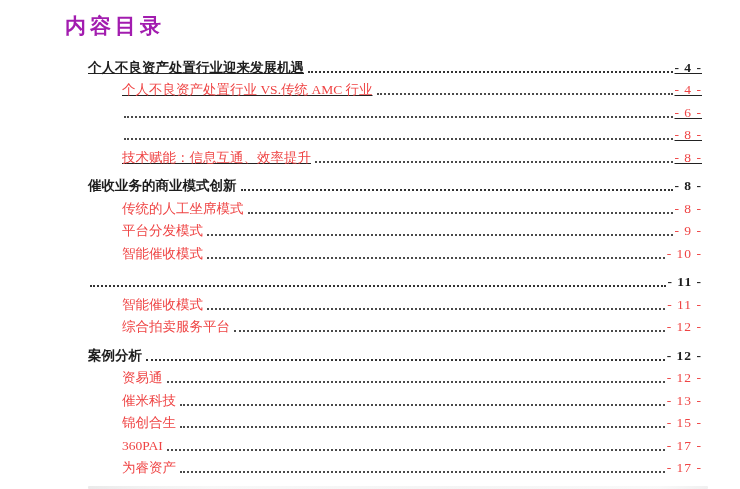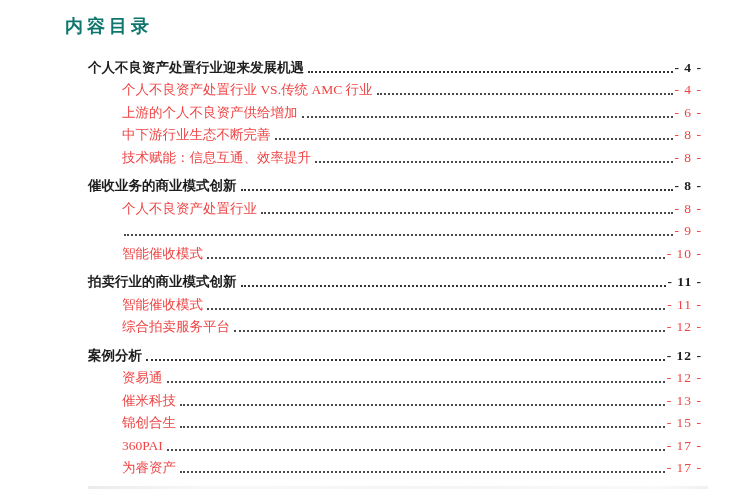--- a/index.html
+++ b/index.html
@@ -15,36 +15,37 @@
     color: #222222;
     position: relative;
   }
   .page {
     position: absolute;
     left: 65px;
     top: 14px;
     width: 637px;
   }
   .doc-title {
-    font-size: 18px;
+    font-size: 21px;
     font-weight: bold;
     letter-spacing: 4px;
-    color: #0f766e;
+    color: #a21caf;
     margin: 0 0 0 0;
     height: 26px;
     line-height: 24px;
   }
   .toc {
     margin-top: 14px;
   }
   .toc-section {
     margin-top: 6px;
   }
   .toc-section:first-child {
     margin-top: 0;
+    text-decoration: underline;
   }
   .toc-row {
     display: flex;
     align-items: flex-end;
     height: 22.5px;
     font-size: 13.5px;
     line-height: 17px;
     cursor: default;
   }
   .toc-row.level1 {
@@ -102,59 +103,57 @@
           <span class="toc-label">个人不良资产处置行业迎来发展机遇</span>
           <span class="toc-leader"></span>
           <span class="toc-page">- 4 -</span>
         </div>
         <div class="toc-row level2">
           <span class="toc-label">个人不良资产处置行业 VS.传统 AMC 行业</span>
           <span class="toc-leader"></span>
           <span class="toc-page">- 4 -</span>
         </div>
         <div class="toc-row level2">
-          <span class="toc-label">上游的个人不良资产供给增加</span>
           <span class="toc-leader"></span>
           <span class="toc-page">- 6 -</span>
         </div>
         <div class="toc-row level2">
-          <span class="toc-label">中下游行业生态不断完善</span>
           <span class="toc-leader"></span>
           <span class="toc-page">- 8 -</span>
         </div>
         <div class="toc-row level2">
           <span class="toc-label">技术赋能：信息互通、效率提升</span>
           <span class="toc-leader"></span>
           <span class="toc-page">- 8 -</span>
         </div>
       </div>
       <div class="toc-section">
         <div class="toc-row level1">
           <span class="toc-label">催收业务的商业模式创新</span>
           <span class="toc-leader"></span>
           <span class="toc-page">- 8 -</span>
         </div>
         <div class="toc-row level2">
-          <span class="toc-label">个人不良资产处置行业</span>
-          <span class="toc-leader"></span>
-          <span class="toc-page">- 8 -</span>
-        </div>
-        <div class="toc-row level2">
+          <span class="toc-label">传统的人工坐席模式</span>
+          <span class="toc-leader"></span>
+          <span class="toc-page">- 8 -</span>
+        </div>
+        <div class="toc-row level2">
+          <span class="toc-label">平台分发模式</span>
           <span class="toc-leader"></span>
           <span class="toc-page">- 9 -</span>
         </div>
         <div class="toc-row level2">
           <span class="toc-label">智能催收模式</span>
           <span class="toc-leader"></span>
           <span class="toc-page">- 10 -</span>
         </div>
       </div>
       <div class="toc-section">
         <div class="toc-row level1">
-          <span class="toc-label">拍卖行业的商业模式创新</span>
           <span class="toc-leader"></span>
           <span class="toc-page">- 11 -</span>
         </div>
         <div class="toc-row level2">
           <span class="toc-label">智能催收模式</span>
           <span class="toc-leader"></span>
           <span class="toc-page">- 11 -</span>
         </div>
         <div class="toc-row level2">
           <span class="toc-label">综合拍卖服务平台</span>

